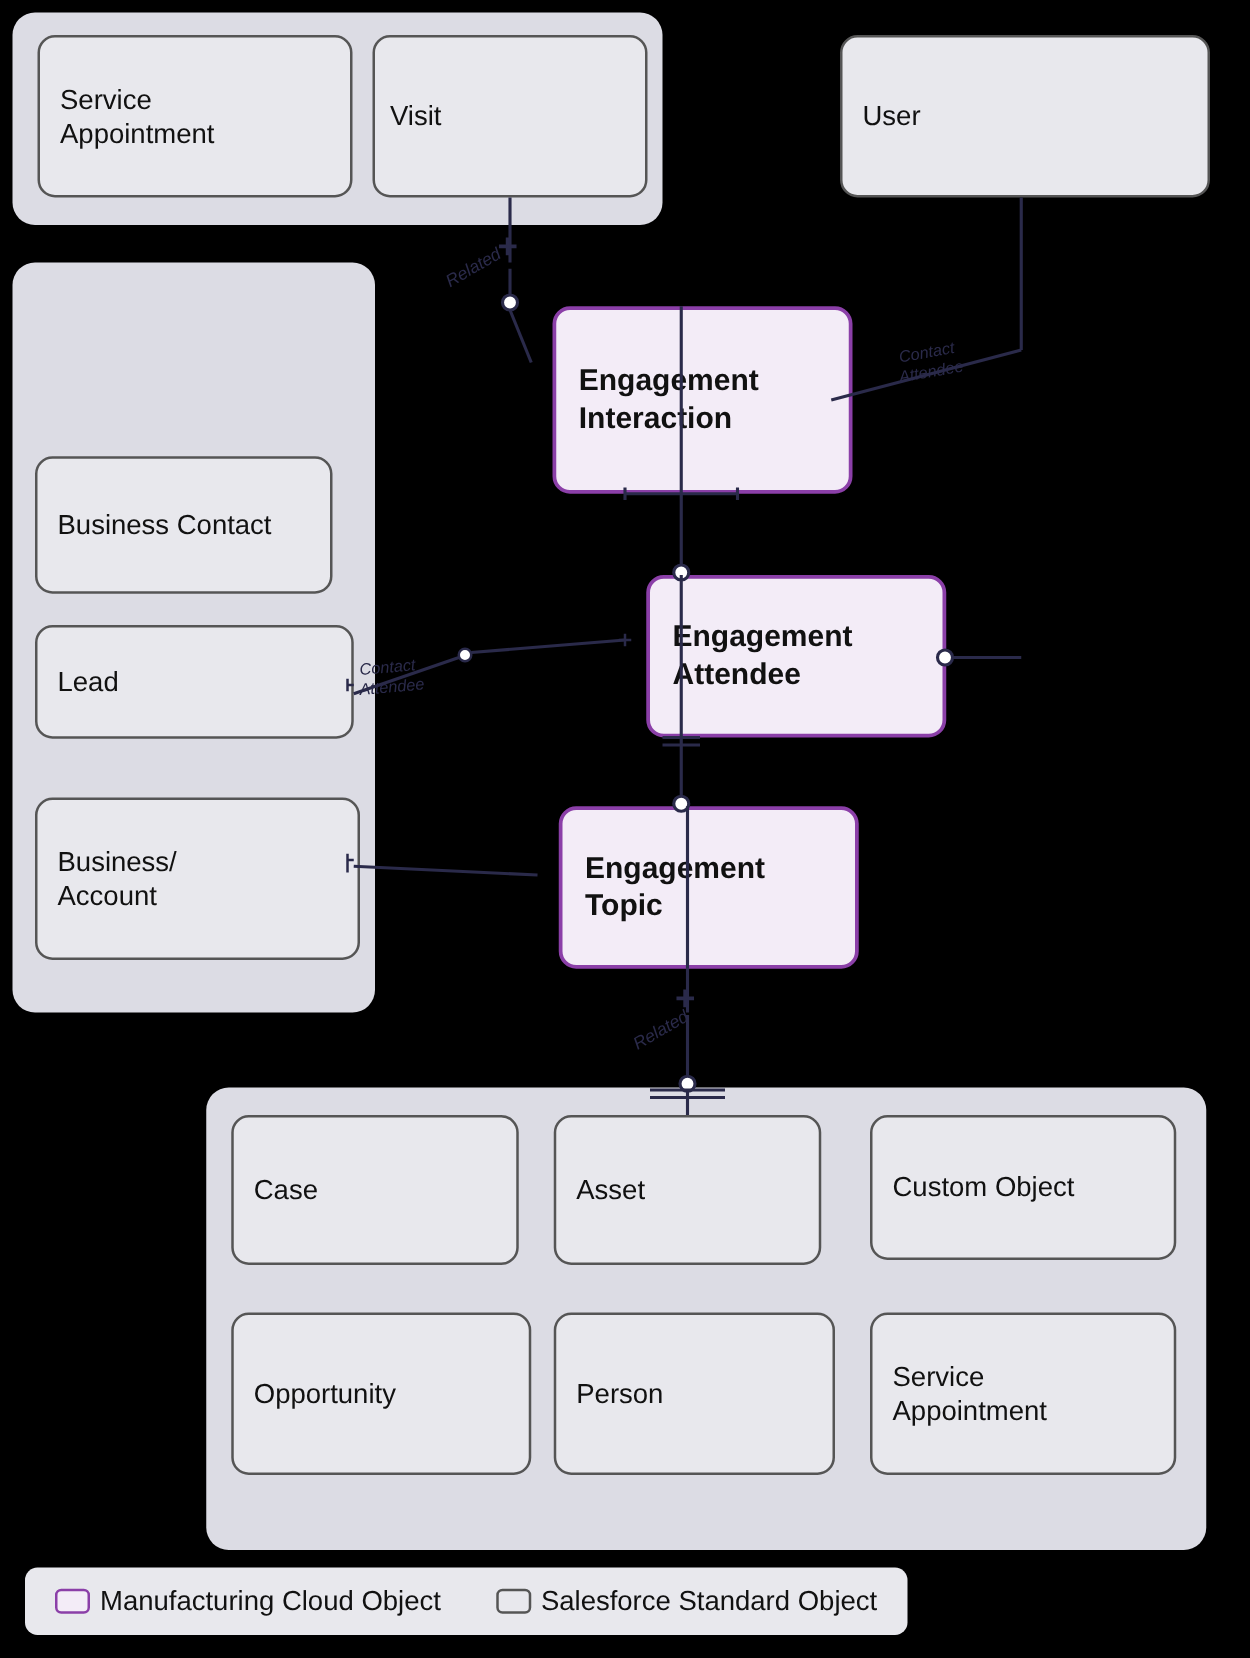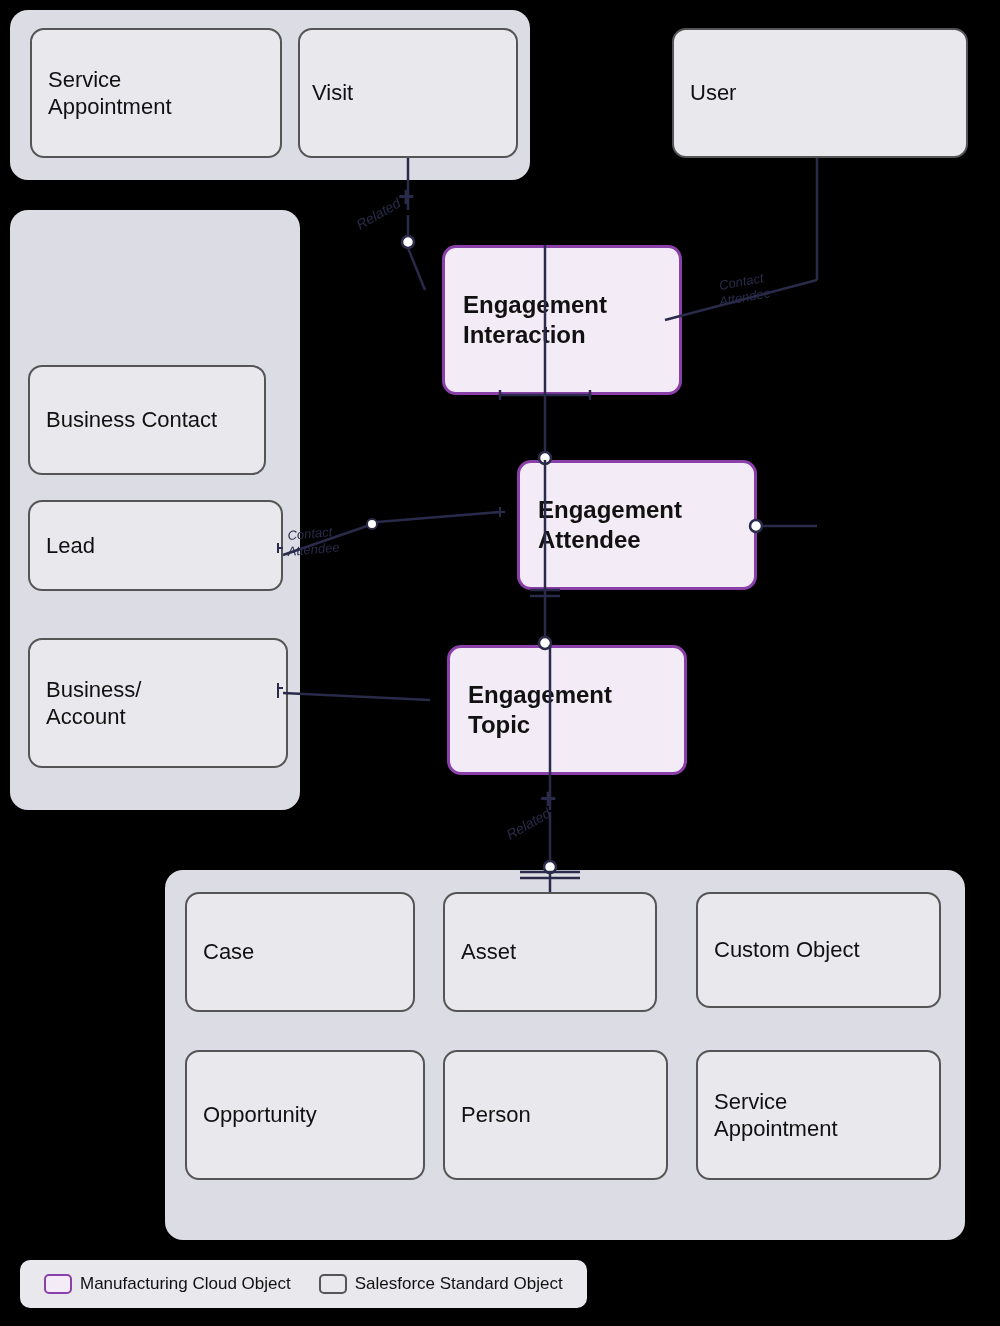--- a/index.html
+++ b/index.html
@@ -264,21 +264,21 @@
     <line x1="520" y1="878" x2="580" y2="878" stroke="#2a2a4a" stroke-width="2.5"></line>
 
     <line x1="545" y1="245" x2="545" y2="395" stroke="#2a2a4a" stroke-width="2.5" stroke-dasharray="none"></line>
 
     <line x1="545" y1="460" x2="545" y2="590" stroke="#2a2a4a" stroke-width="2.5"></line>
 
     <line x1="550" y1="645" x2="550" y2="775" stroke="#2a2a4a" stroke-width="2.5"></line>
 
   </svg>
 
-  <div class="legend" style="bottom:18px; left:20px; position:absolute; display:flex; align-items:flex-end; gap:28px; font-size:17px; color:#111; background:#e8e8ed; padding:14px 24px; border-radius:10px;">
+  <div class="legend" style="bottom:18px; left:20px; position:absolute; display:flex; align-items:flex-end; gap:44px; font-size:22px; color:#111; background:#e8e8ed; padding:14px 24px; border-radius:10px;">
     <div class="legend-item">
       <div class="legend-swatch-mfg"></div>
       <span>Manufacturing Cloud Object</span>
     </div>
     <div class="legend-item">
       <div class="legend-swatch-std"></div>
       <span>Salesforce Standard Object</span>
     </div>
   </div>
 

